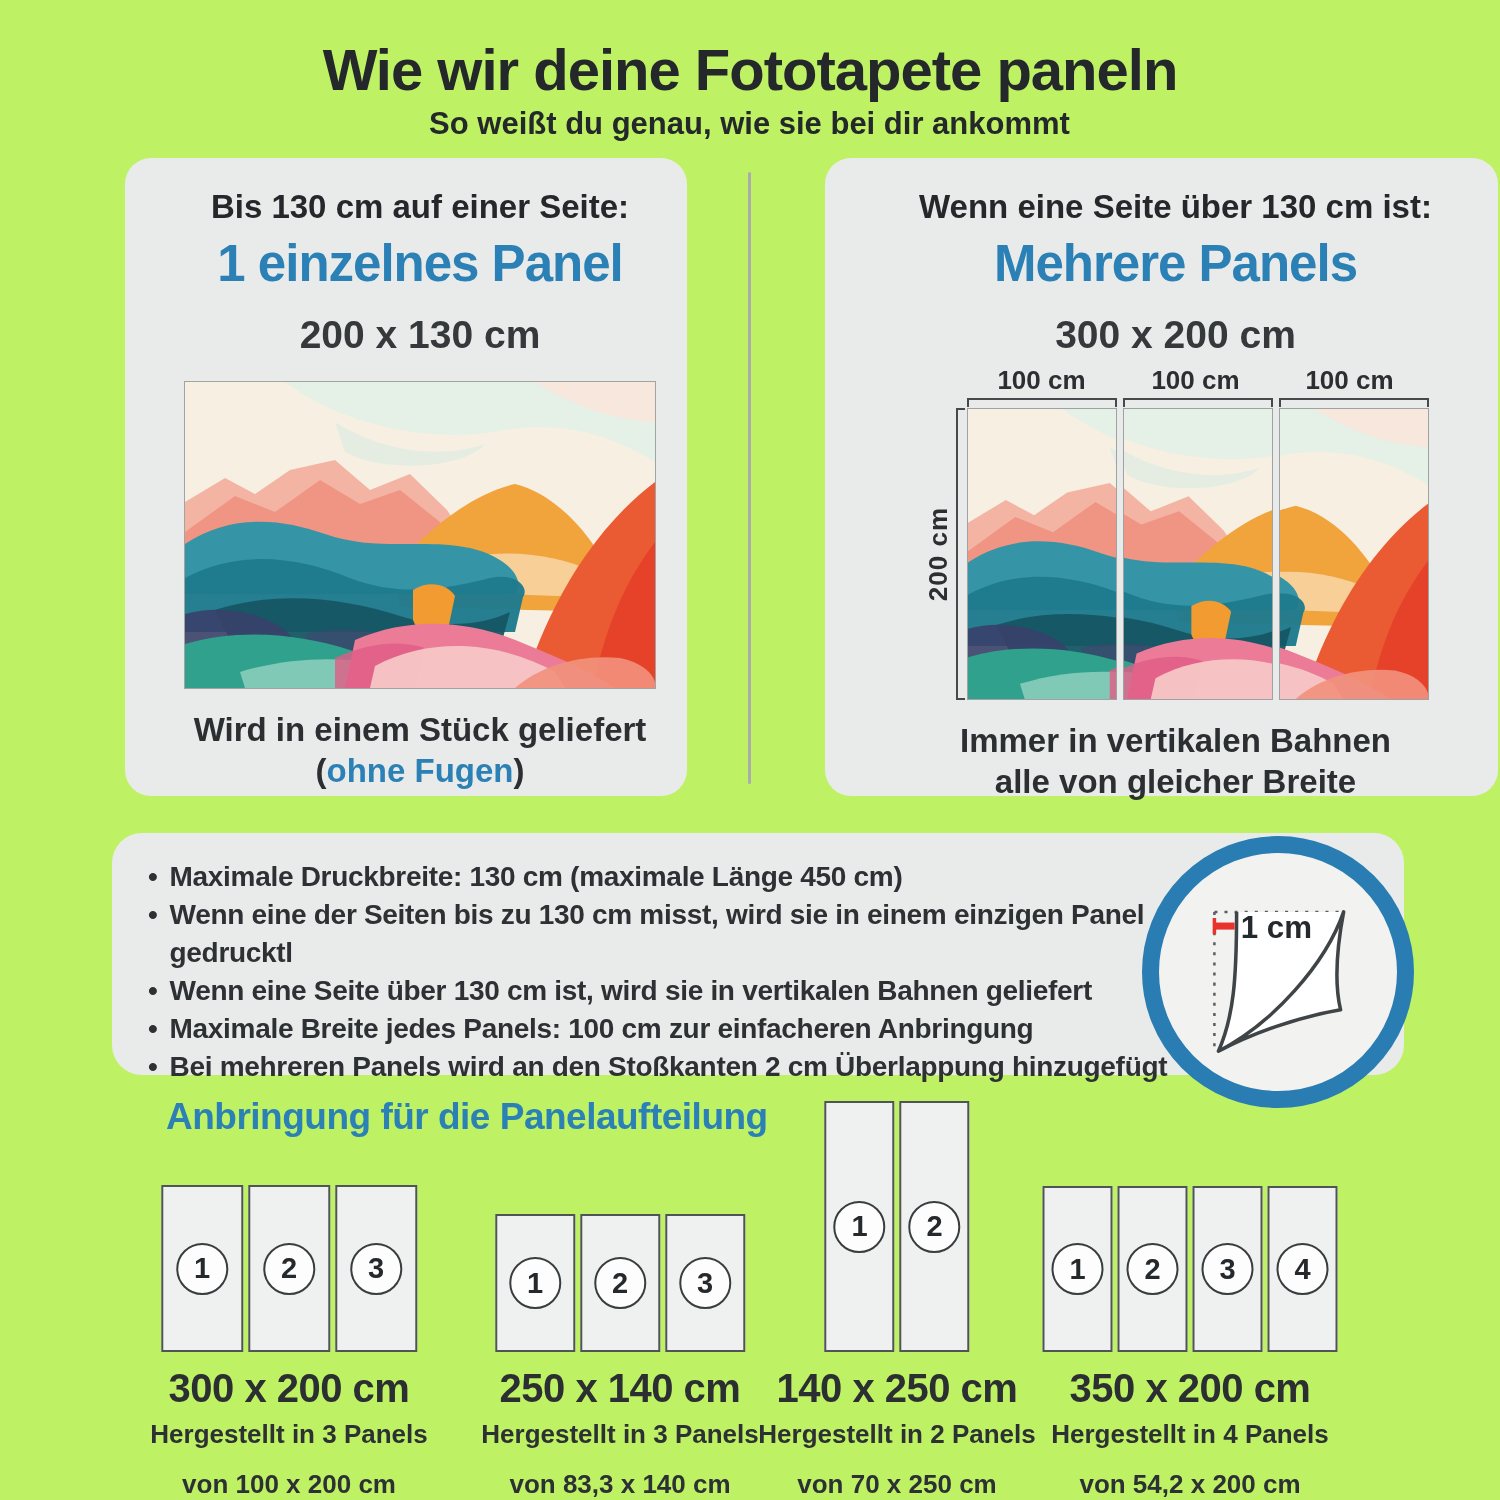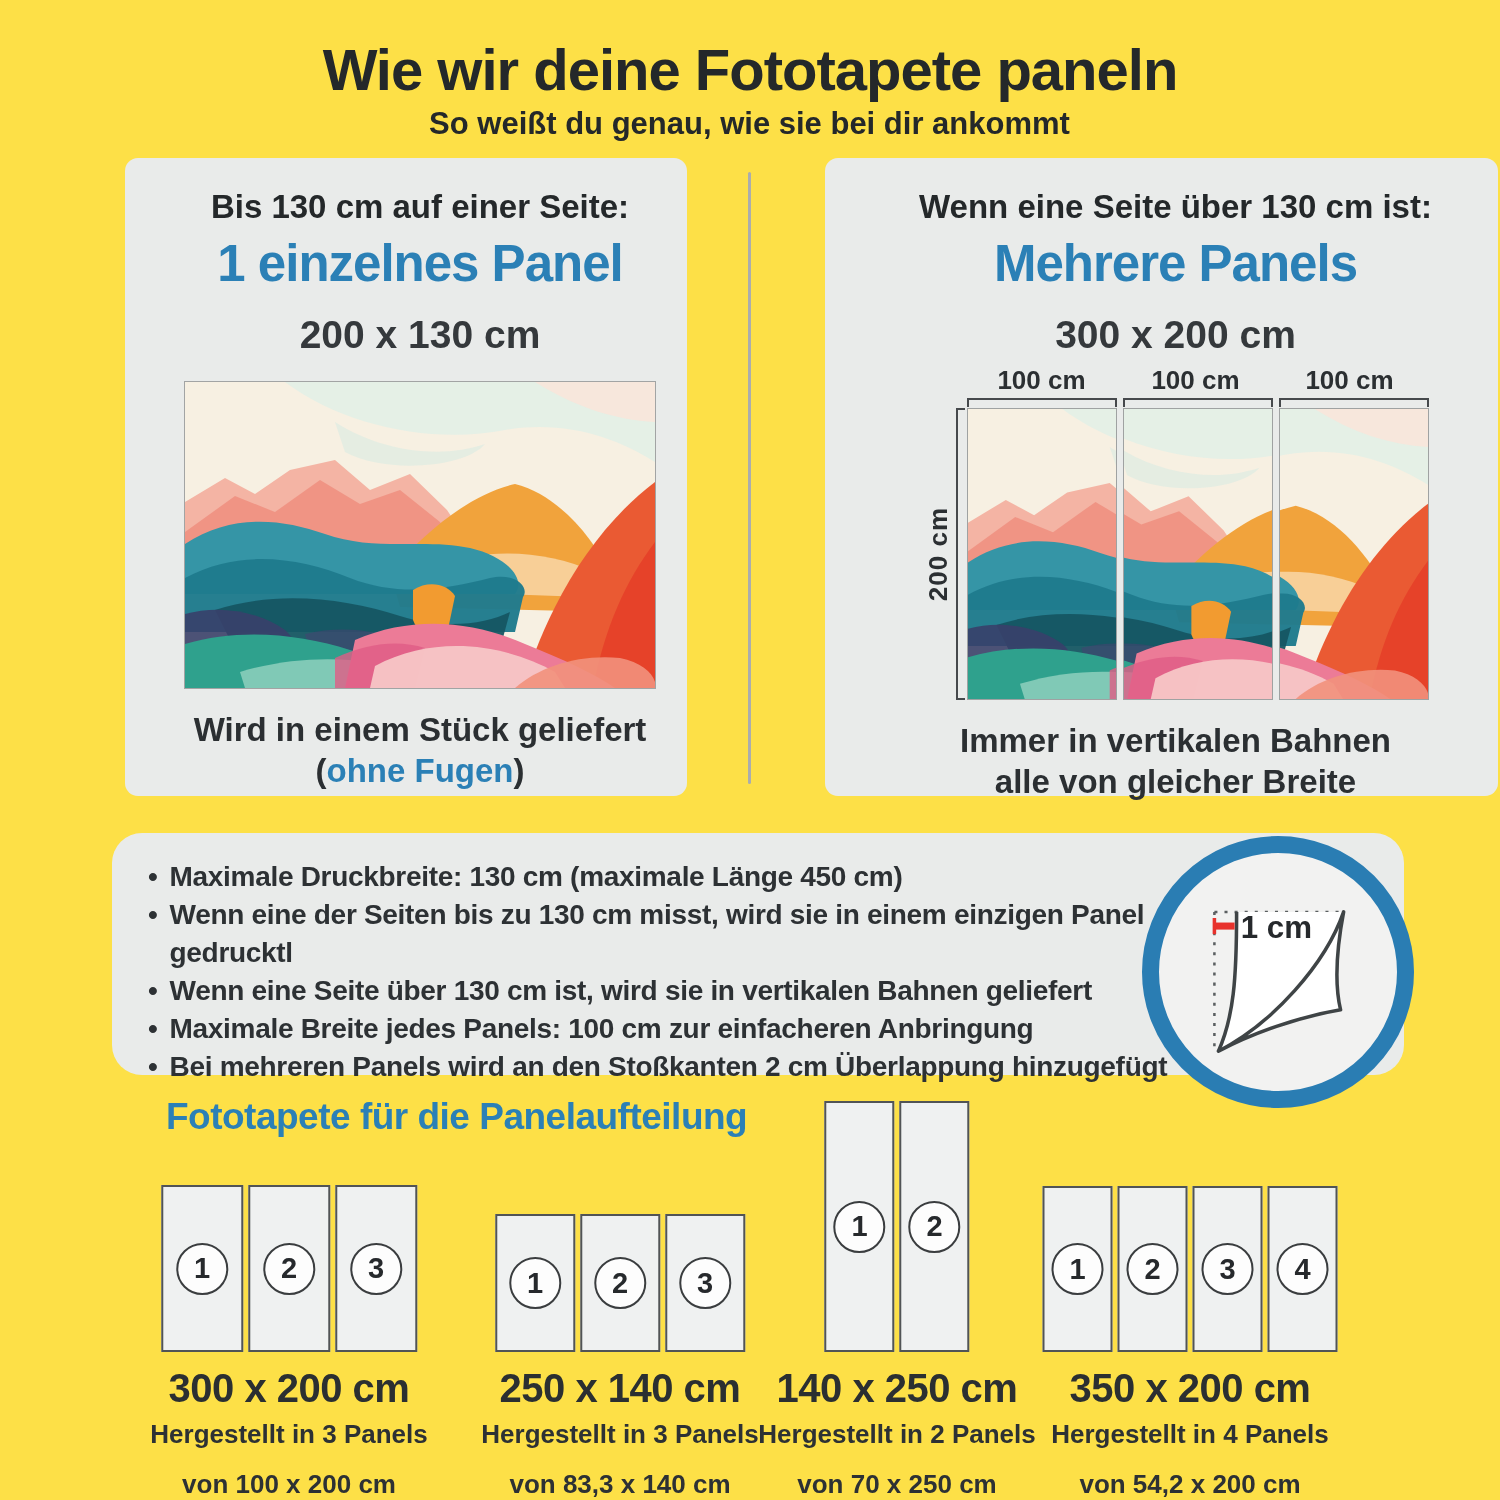--- a/index.html
+++ b/index.html
@@ -1,25 +1,25 @@
 <!DOCTYPE html>
 <html lang="de"><head>
 <meta charset="utf-8">
 <style>
   html,body{margin:0;padding:0;background:#ffffff;font-family:"Liberation Sans",sans-serif;}
-  .stage{position:relative;width:1500px;height:1500px;background:#fde047;overflow:hidden;color:#26292c;}
+  .stage{position:relative;width:1500px;height:1500px;background:#bef264;overflow:hidden;color:#26292c;}
 
   
   .title{position:absolute;left:0;top:36px;width:1500px;text-align:center;
          font-size:58px;font-weight:700;letter-spacing:-1px;color:#24282a;}
   .subtitle{position:absolute;left:0;top:106px;width:1499px;text-align:center;
          font-size:31px;font-weight:700;color:#24282a;}
 
   
-  .card{position:absolute;top:158px;height:638px;background:#e9ebea;border-radius:13px;
+  .card{position:absolute;top:158px;height:638px;background:#e9ebea;border-radius:26px;
         text-align:center;box-sizing:border-box;padding-top:30px;padding-left:28px;}
   .card.left{left:125px;width:562px;}
   .card.right{left:825px;width:673px;padding-top:30px;}
   .divider{position:absolute;left:748px;top:172px;width:3px;height:612px;background:#abadad;border-radius:2px;}
 
   .cond{font-size:33px;font-weight:700;color:#24282a;}
   .headline{font-size:51px;font-weight:700;color:#2b80b6;margin-top:8px;letter-spacing:-1px;}
   .dims{font-size:39px;font-weight:700;color:#35393c;margin-top:20px;}
 
   .art-frame{width:470px;height:306px;margin:24px auto 0 auto;border:1px solid #a2a4a4;
@@ -191,21 +191,21 @@
       <path d="M42 48 V188" stroke="#5b5f61" stroke-width="2.5" stroke-dasharray="3 7" fill="none"></path>
       <path d="M64 48 C64 115 60 152 46 186 C100 158 152 100 170 48 Z" fill="#ffffff"></path>
       <path d="M46 186 C100 158 152 100 170 48 C163 85 161 120 167 145 C125 152 80 168 46 186 Z" fill="#ffffff" stroke="#3f4446" stroke-width="3.5" stroke-linejoin="round"></path>
       <path d="M64 48 C64 115 61 152 46 186" fill="none" stroke="#3f4446" stroke-width="3.5"></path>
       <path d="M42 62 H62" stroke="#e8322c" stroke-width="7"></path>
       <path d="M42 54 V70" stroke="#e8322c" stroke-width="3.5"></path>
       <text x="68" y="74" font-size="31" font-weight="bold" fill="#26292c" font-family="Liberation Sans, sans-serif" id="overlap-label-text">1 cm</text>
     </svg>
   </div>
 
-  <div class="ex-heading">Fototapete für die Panelaufteilung</div>
+  <div class="ex-heading">Anbringung für die Panelaufteilung</div>
   <div id="examples-root">
       <div class="example" style="left: 289px; top: 1185px;">
         <div class="ex-panels">
           <div class="ex-panel" style="width: 82px; height: 167px;">
             <span class="num-circle">1</span>
           </div>
           <div class="ex-panel" style="width: 82px; height: 167px;">
             <span class="num-circle">2</span>
           </div>
           <div class="ex-panel" style="width: 82px; height: 167px;">

